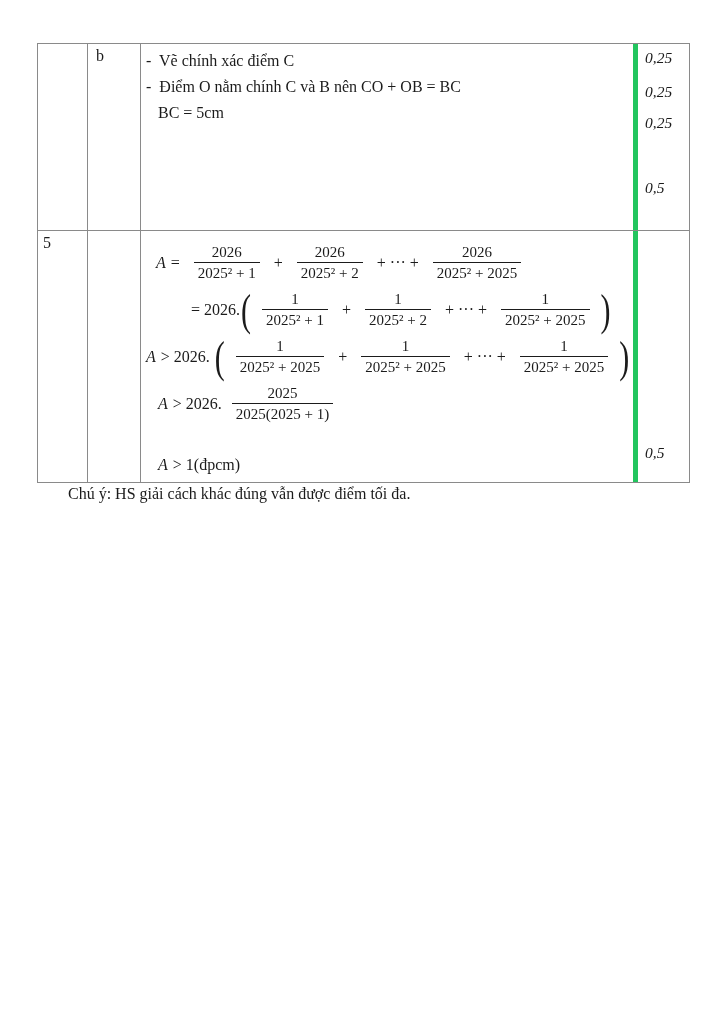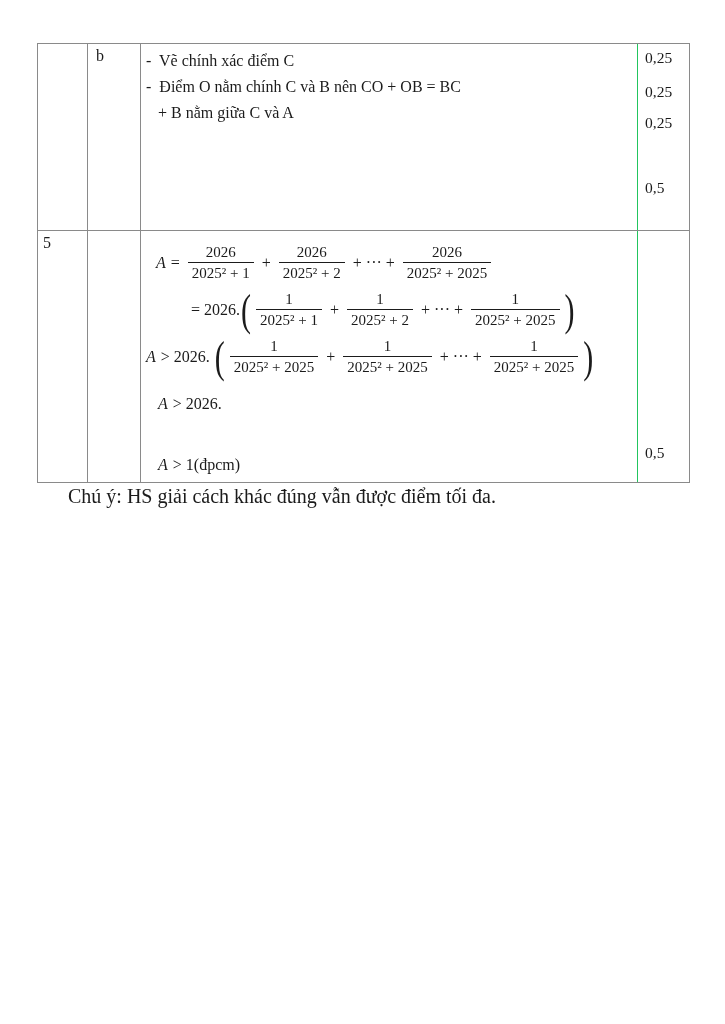--- a/index.html
+++ b/index.html
@@ -22,22 +22,22 @@
     top: 43px;
     width: 651px;
     border: 1px solid #8a8a8a;
   }
   .trow { display: flex; }
   .trow.r-b { height: 186px; border-bottom: 1px solid #8a8a8a; }
   .trow.r-5 { height: 251px; }
   .cell { position: relative; box-sizing: border-box; }
   .c-num  { width: 50px;  border-right: 1px solid #8a8a8a; padding: 3px 0 0 5px; font-size: 16px; }
   .c-part { width: 53px;  border-right: 1px solid #8a8a8a; padding: 3px 0 0 8px; font-size: 16px; }
-  .c-content { width: 497px; border-right: 1px solid #22c55e; padding: 4px 0 0 5px; overflow: hidden; }
-  .c-points  { width: 51px; }
+  .c-content { width: 497px; border-right: 5px solid #22c55e; padding: 4px 0 0 5px; overflow: hidden; }
+  .c-points  { width: 51px; font-style: italic; }
   .aline {
     white-space: pre;
     font-size: 16px;
     line-height: 26px;
   }
   .pt {
     position: absolute;
     left: 7px;
     font-size: 15.5px;
     line-height: 18px;
@@ -56,55 +56,55 @@
   .fline.first { margin-top: 4px; }
   .fline.plain { height: 20px; margin-top: 28px; font-size: 16px; }
   .mtext { white-space: pre; font-size: 16px; }
   .mvar  { font-style: italic; font-size: 16px; padding-right: 1px; }
   .frac  {
     display: inline-flex;
     flex-direction: column;
     align-items: center;
     font-size: 15px;
     line-height: 1.2;
-    margin: 0 4px;
+    margin: 0 10px;
   }
   .frac .num { padding: 0 4px 1px; }
   .frac .den { border-top: 1.2px solid #1b1b1b; padding: 1px 4px 0; }
   .bigb {
     font-size: 30px;
     line-height: 1;
     transform: scaleY(1.45);
     display: inline-block;
     font-weight: 400;
     margin: 0 1px;
   }
   .note {
     position: absolute;
     left: 68px;
     top: 485px;
-    font-size: 20px;
+    font-size: 16px;
     text-align: right;
   }
 </style>
 </head>
 <body>
 
 <div class="page">
   <div class="tbl">
 
     <div class="trow r-b">
       <div class="cell c-num"></div>
       <div class="cell c-part">
         <span>b</span>
       </div>
       <div class="cell c-content">
         <div class="aline">-  Vẽ chính xác điểm C</div>
         <div class="aline">-  Điểm O nằm chính C và B nên CO + OB = BC</div>
-        <div class="aline">   + B nằm giữa C và A</div>
+        <div class="aline">   BC = 5cm</div>
       </div>
       <div class="cell c-points">
         <span class="pt pt0">0,25</span>
         <span class="pt pt1">0,25</span>
         <span class="pt pt2">0,25</span>
         <span class="pt pt3">0,5</span>
       </div>
     </div>
 
     <div class="trow r-5">
@@ -167,20 +167,24 @@
               <span class="mtext"> + ··· + </span>
               <span class="frac">
                 <span class="num">1</span>
                 <span class="den">2025² + 2025</span>
               </span>
               <span class="bigb">)</span>
             </div>
             <div class="fline" style="padding-left: 12px;">
               <span class="mvar">A</span>
               <span class="mtext"> &gt; 2026.</span>
+              <span class="frac">
+                <span class="num">2025</span>
+                <span class="den">2025(2025 + 1)</span>
+              </span>
             </div>
             <div class="fline plain" style="padding-left: 12px;">
               <span class="mvar">A</span>
               <span class="mtext"> &gt; 1(đpcm)</span>
             </div>
           </div>
       </div>
       <div class="cell c-points">
         <span class="pt pt5">0,5</span>
       </div>

